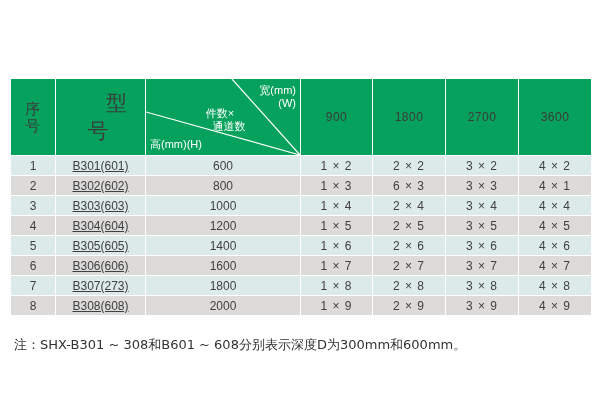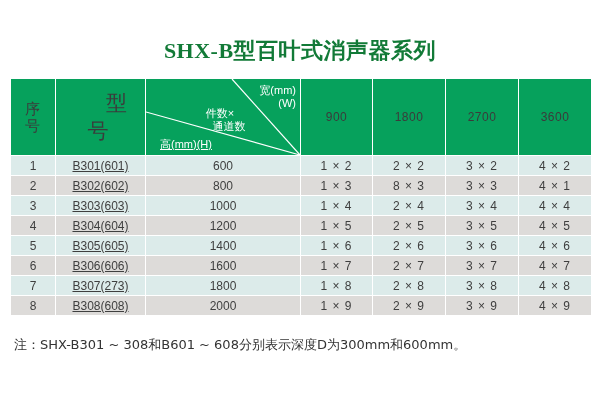--- a/index.html
+++ b/index.html
@@ -112,21 +112,21 @@
   }
   .lbl {
     position: absolute;
     color: #ffffff;
     font-size: 11px;
     line-height: 13px;
     white-space: nowrap;
   }
   .lbl-w   { right: 4px;  top: 5px;  text-align: right; }
   .lbl-cnt { left: 48%;   top: 28px; transform: translateX(-50%); text-align: center; }
-  .lbl-h   { left: 14px;   bottom: 4px; text-decoration: underline; }
+  .lbl-h   { left: 4px;   bottom: 4px; }
 
   
   tr.r-odd  td { background: #dcebea; }
   tr.r-even td { background: #dddbd9; }
   tr.body td {
     height: 19px;
     font-size: 12px;
     color: #3f3f3f;
   }
   td.c-no    { letter-spacing: 0px; }
@@ -143,21 +143,20 @@
     color: #333333;
     white-space: nowrap;
     font-family: "DejaVu Sans", sans-serif;
   }
 </style>
 </head>
 <body>
 
 <div id="page">
 
-  <div id="title">SHX-B型百叶式消声器系列</div>
 
 
   <div id="table-wrap">
     <table class="spec">
       <colgroup>
         <col style="width:44px">
         <col style="width:89px">
         <col style="width:154px">
         <col style="width:71px">
         <col style="width:72px">
@@ -202,21 +201,21 @@
             <td class="c-val">1 × 2</td>
             <td class="c-val">2 × 2</td>
             <td class="c-val">3 × 2</td>
             <td class="c-val">4 × 2</td>
           </tr>
           <tr class="body r-even">
             <td class="c-no">2</td>
             <td class="c-model">B302(602)</td>
             <td class="c-h">800</td>
             <td class="c-val">1 × 3</td>
-            <td class="c-val">8 × 3</td>
+            <td class="c-val">6 × 3</td>
             <td class="c-val">3 × 3</td>
             <td class="c-val">4 × 1</td>
           </tr>
           <tr class="body r-odd">
             <td class="c-no">3</td>
             <td class="c-model">B303(603)</td>
             <td class="c-h">1000</td>
             <td class="c-val">1 × 4</td>
             <td class="c-val">2 × 4</td>
             <td class="c-val">3 × 4</td>

